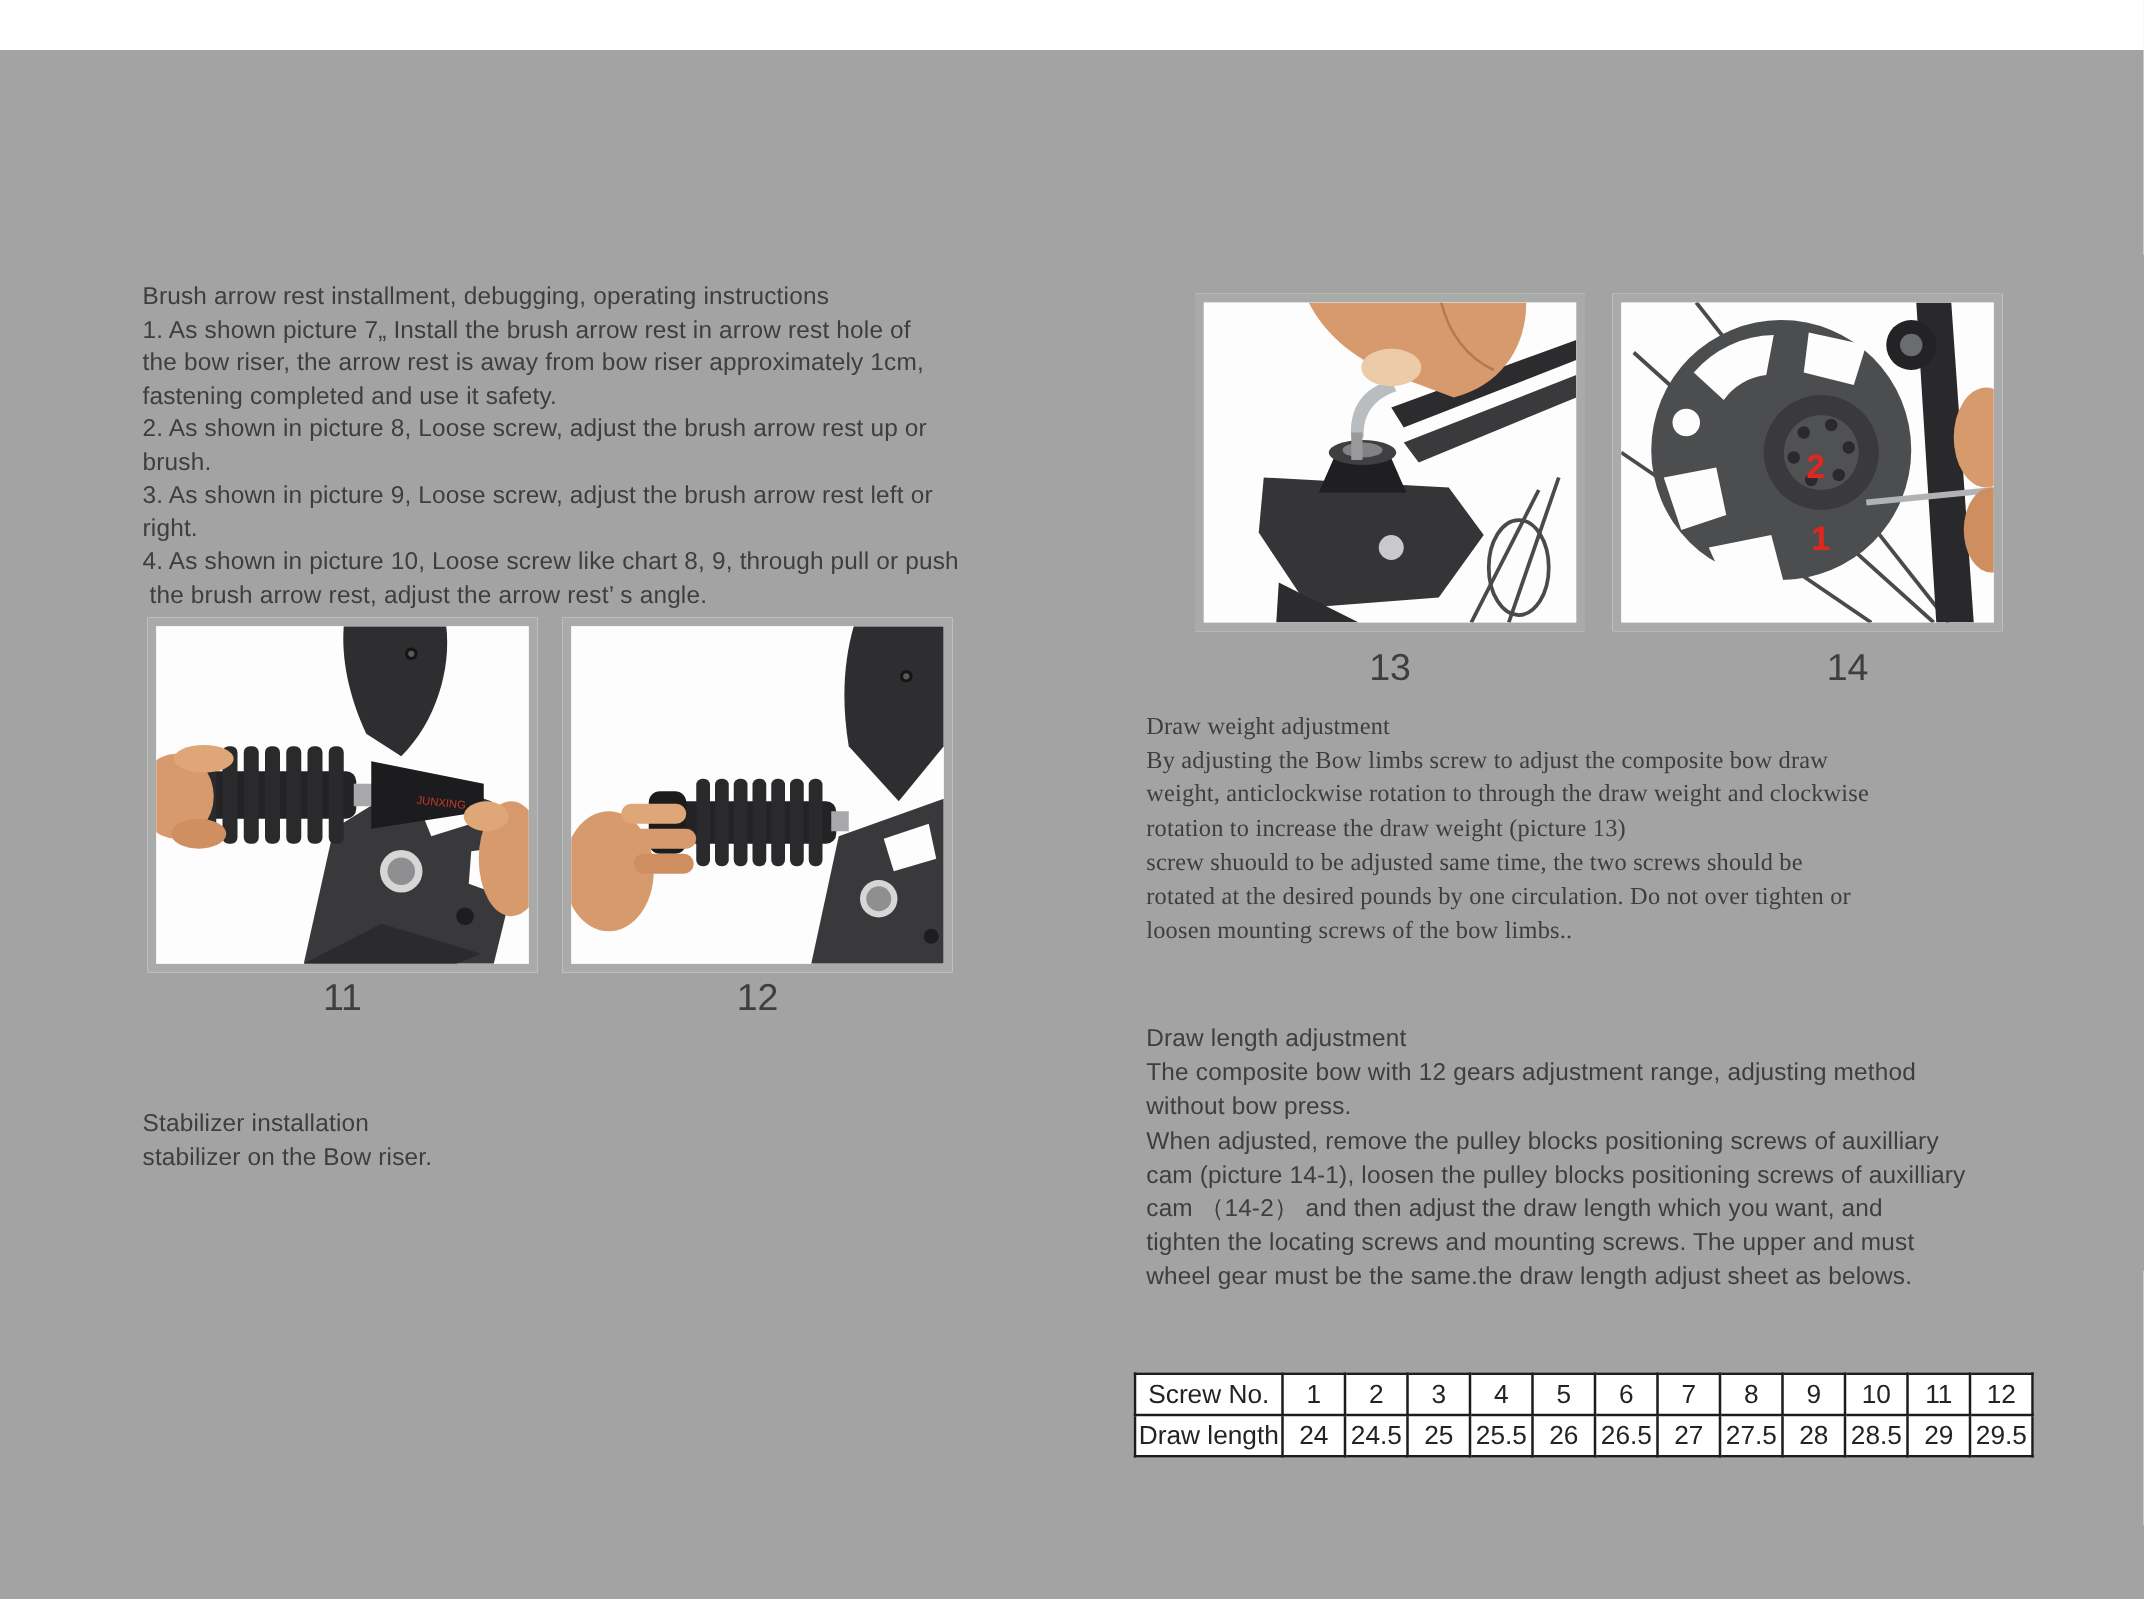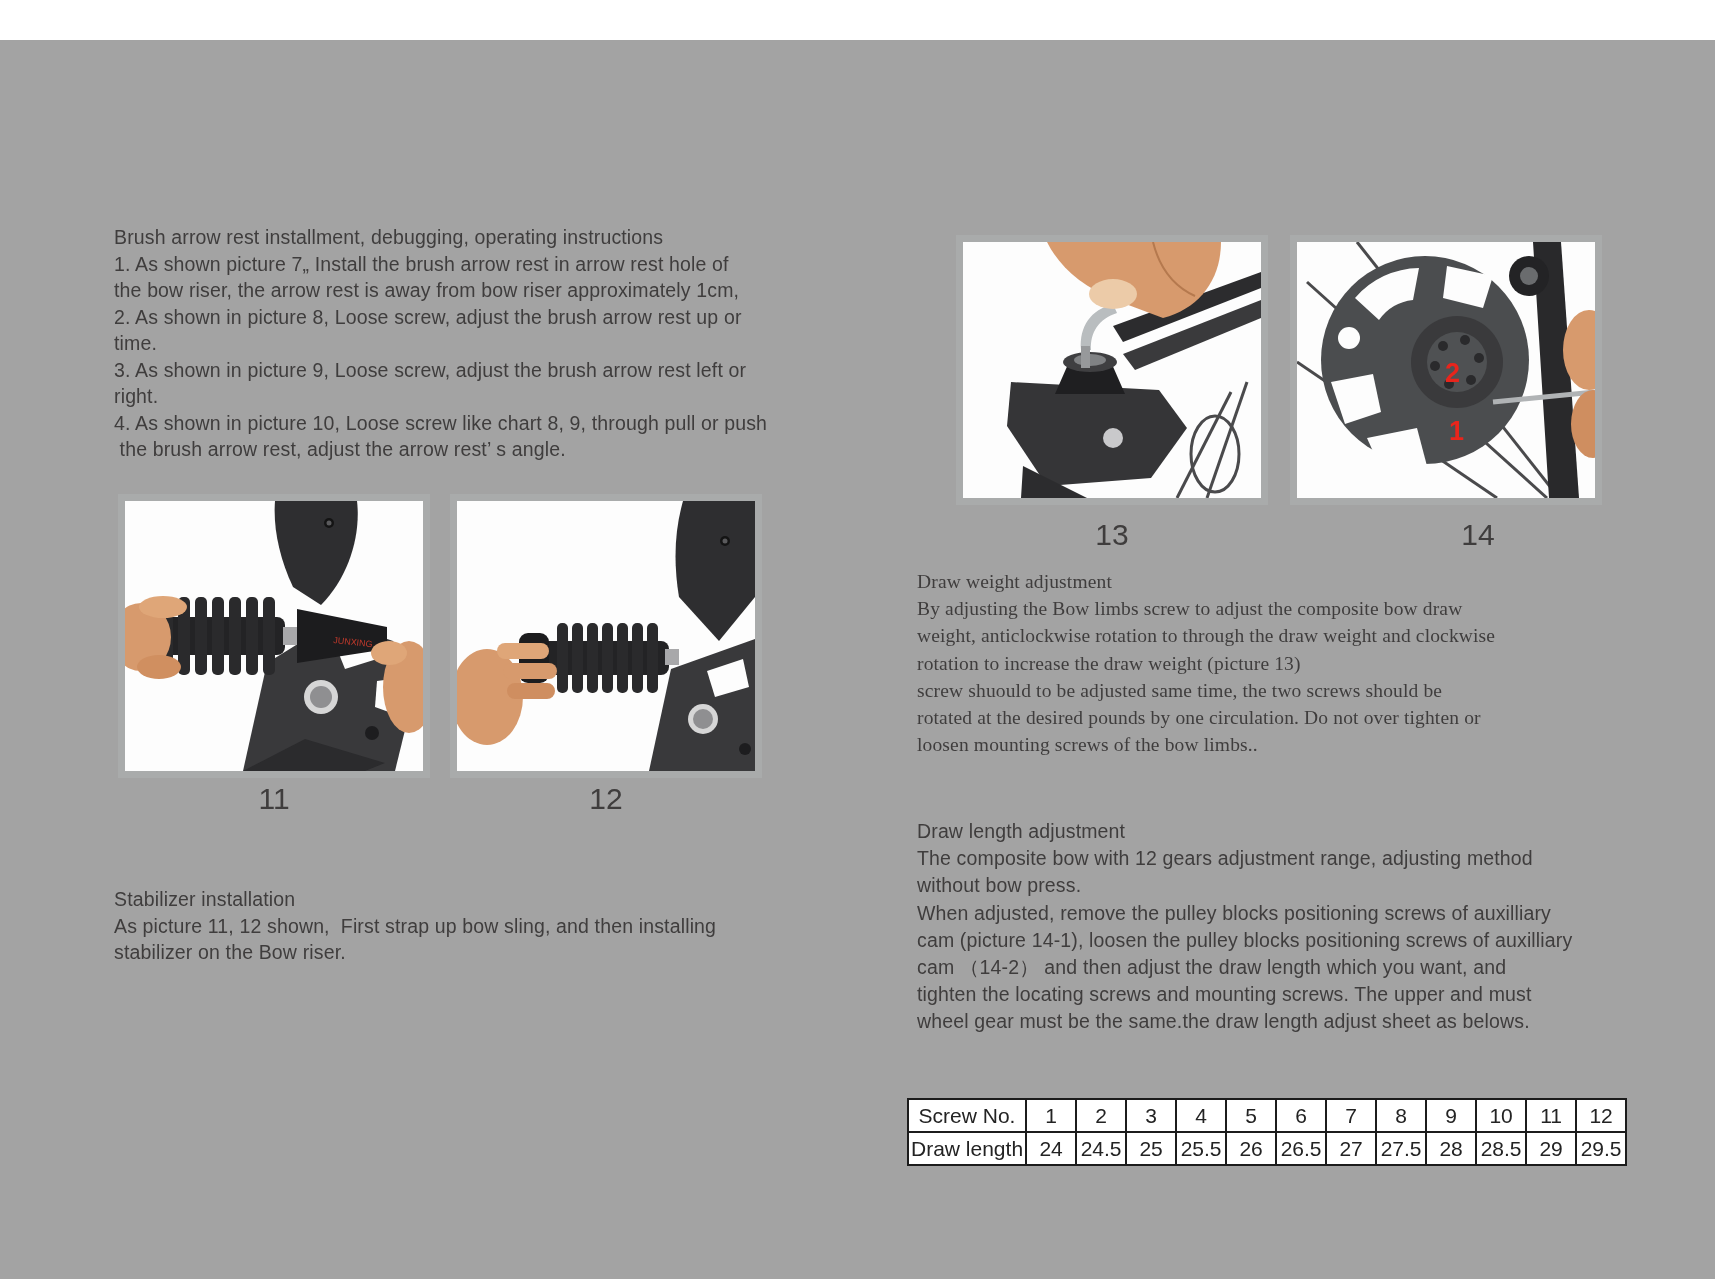--- a/index.html
+++ b/index.html
@@ -24,22 +24,23 @@
 </style>
 </head>
 <body>
 
 <div class="page">
 
   <section class="tblock" style="left:114px; top:184px; width:690px;">
     <div class="ln">Brush arrow rest installment, debugging, operating instructions</div>
     <div class="ln">1. As shown picture 7„ Install the brush arrow rest in arrow rest hole of</div>
     <div class="ln">the bow riser, the arrow rest is away from bow riser approximately 1cm,</div>
+    <div class="ln">fastening completed and use it safety.</div>
     <div class="ln">2. As shown in picture 8, Loose screw, adjust the brush arrow rest up or</div>
-    <div class="ln">time.</div>
+    <div class="ln">brush.</div>
     <div class="ln">3. As shown in picture 9, Loose screw, adjust the brush arrow rest left or</div>
     <div class="ln">right.</div>
     <div class="ln">4. As shown in picture 10, Loose screw like chart 8, 9, through pull or push</div>
     <div class="ln"> the brush arrow rest, adjust the arrow rest’ s angle.</div>
   </section>
 
   <figure class="photo" style="left:118px; top:454px; width:312px; height:284px;">
     <svg viewBox="0 0 298 270" preserveAspectRatio="none">
       <rect width="298" height="270" fill="#fdfdfd"></rect>
       <g>
@@ -117,21 +118,20 @@
         <rect x="50" y="182" width="48" height="16" rx="8" fill="#cf8e60"></rect>
       </g>
     </svg>
   </figure>
 
   <div class="caption" style="left:242px; top:742px;">11</div>
   <div class="caption" style="left:574px; top:742px;">12</div>
 
   <section class="tblock" style="left:114px; top:846px; width:690px;">
     <div class="ln">Stabilizer installation</div>
-    <div class="ln">As picture 11, 12 shown,  First strap up bow sling, and then installing</div>
     <div class="ln">stabilizer on the Bow riser.</div>
   </section>
 
   <figure class="photo" style="left:956px; top:195px; width:312px; height:270px;">
     <svg viewBox="0 0 298 256" preserveAspectRatio="none">
       <rect width="298" height="256" fill="#fdfdfd"></rect>
       <g>
         <polygon points="150,84 298,30 298,46 160,100" fill="#2c2c2e"></polygon>
         <polygon points="160,112 298,58 298,76 172,128" fill="#3a3a3c"></polygon>
       </g>

